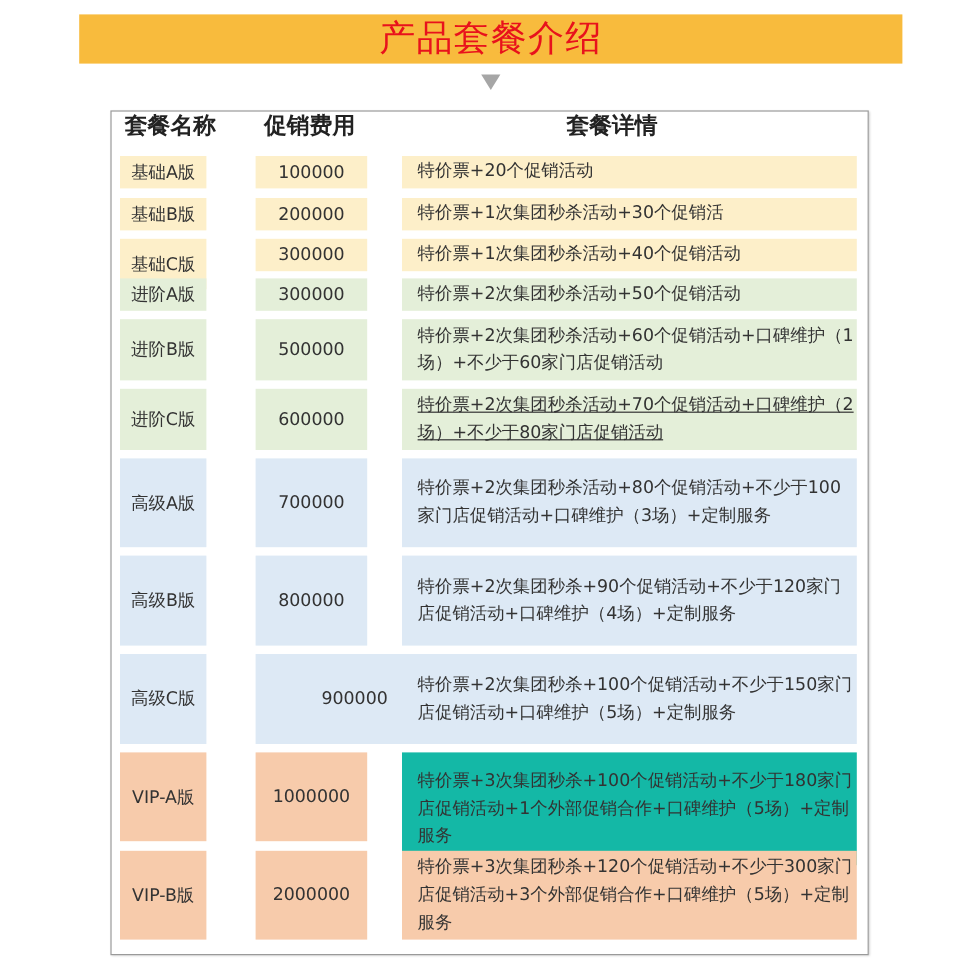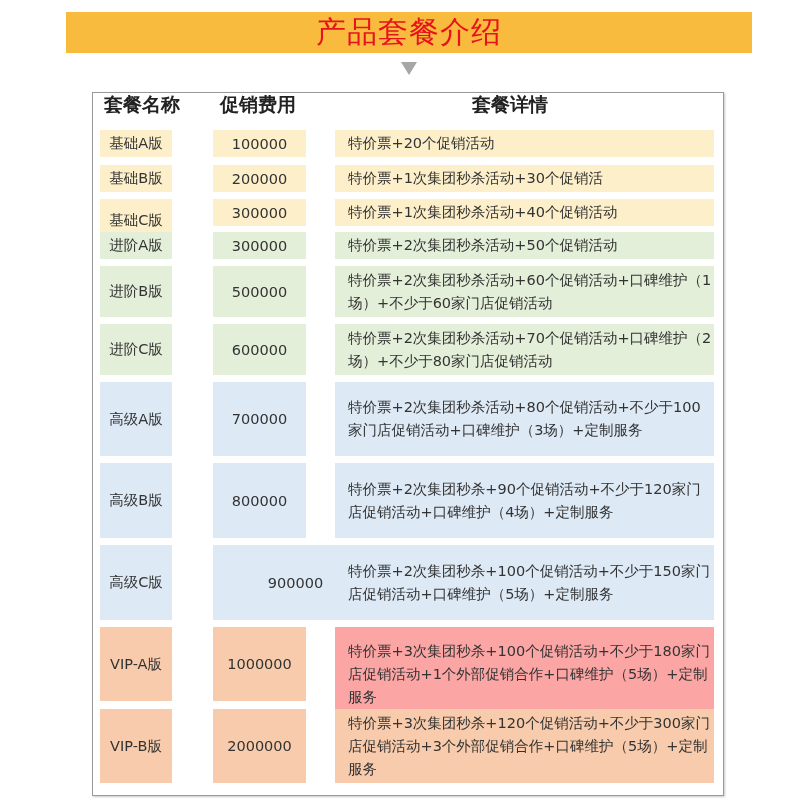--- a/index.html
+++ b/index.html
@@ -43,29 +43,29 @@
     <div class="cell c-fee" style="top: 199px; height: 27px; background: rgb(253, 239, 201);">300000</div>
     <div class="cell c-det" style="top: 199px; height: 27px; background: rgb(253, 239, 201);">特价票+1次集团秒杀活动+40个促销活动</div>
     <div class="cell c-name" style="top: 232px; height: 27px; background: rgb(228, 239, 217);">进阶A版</div>
     <div class="cell c-fee" style="top: 232px; height: 27px; background: rgb(228, 239, 217);">300000</div>
     <div class="cell c-det" style="top: 232px; height: 27px; background: rgb(228, 239, 217);">特价票+2次集团秒杀活动+50个促销活动</div>
     <div class="cell c-name" style="top: 266px; height: 51px; background: rgb(228, 239, 217);">进阶B版</div>
     <div class="cell c-fee" style="top: 266px; height: 51px; background: rgb(228, 239, 217);">500000</div>
     <div class="cell c-det" style="top: 266px; height: 51px; background: rgb(228, 239, 217);">特价票+2次集团秒杀活动+60个促销活动+口碑维护（1场）+不少于60家门店促销活动</div>
     <div class="cell c-name" style="top: 324px; height: 51px; background: rgb(228, 239, 217);">进阶C版</div>
     <div class="cell c-fee" style="top: 324px; height: 51px; background: rgb(228, 239, 217);">600000</div>
-    <div class="cell c-det" style="top: 324px; height: 51px; background: rgb(228, 239, 217);">特价票+2次集团秒杀活动+70个促销活动+口碑维护（2场）+不少于80家门店促销活动</div>
+    <div class="cell c-det" style="top: 324px; height: 51px; background: rgb(228, 239, 217); text-decoration: underline;">特价票+2次集团秒杀活动+70个促销活动+口碑维护（2场）+不少于80家门店促销活动</div>
     <div class="cell c-name" style="top: 382px; height: 74px; background: rgb(221, 233, 245);">高级A版</div>
     <div class="cell c-fee" style="top: 382px; height: 74px; background: rgb(221, 233, 245);">700000</div>
     <div class="cell c-det" style="top: 382px; height: 74px; background: rgb(221, 233, 245);">特价票+2次集团秒杀活动+80个促销活动+不少于100家门店促销活动+口碑维护（3场）+定制服务</div>
     <div class="cell c-name" style="top: 463px; height: 75px; background: rgb(221, 233, 245);">高级B版</div>
     <div class="cell c-fee" style="top: 463px; height: 75px; background: rgb(221, 233, 245);">800000</div>
     <div class="cell c-det" style="top: 463px; height: 75px; background: rgb(221, 233, 245);">特价票+2次集团秒杀+90个促销活动+不少于120家门店促销活动+口碑维护（4场）+定制服务</div>
     <div class="cell c-name" style="top: 545px; height: 75px; background: rgb(221, 233, 245);">高级C版</div>
     <div class="cell c-fee" style="top: 545px; height: 75px; background: rgb(221, 233, 245); padding-left: 36px;">900000</div>
     <div class="cell c-det" style="top: 545px; height: 75px; background: rgb(221, 233, 245);">特价票+2次集团秒杀+100个促销活动+不少于150家门店促销活动+口碑维护（5场）+定制服务</div>
     <div class="cell c-name" style="top: 627px; height: 74px; background: rgb(247, 203, 171);">VIP-A版</div>
     <div class="cell c-fee" style="top: 627px; height: 74px; background: rgb(247, 203, 171);">1000000</div>
-    <div class="cell c-det" style="top: 627px; height: 94px; background: #fca5a5;">特价票+3次集团秒杀+100个促销活动+不少于180家门店促销活动+1个外部促销合作+口碑维护（5场）+定制服务</div>
+    <div class="cell c-det" style="top: 627px; height: 94px; background: #14b8a6;">特价票+3次集团秒杀+100个促销活动+不少于180家门店促销活动+1个外部促销合作+口碑维护（5场）+定制服务</div>
     <div class="cell c-name" style="top: 709px; height: 74px; background: rgb(247, 203, 171);">VIP-B版</div>
     <div class="cell c-fee" style="top: 709px; height: 74px; background: rgb(247, 203, 171);">2000000</div>
     <div class="cell c-det" style="top: 709px; height: 74px; background: rgb(247, 203, 171);">特价票+3次集团秒杀+120个促销活动+不少于300家门店促销活动+3个外部促销合作+口碑维护（5场）+定制服务</div>
   </div>
 
 </body></html>

